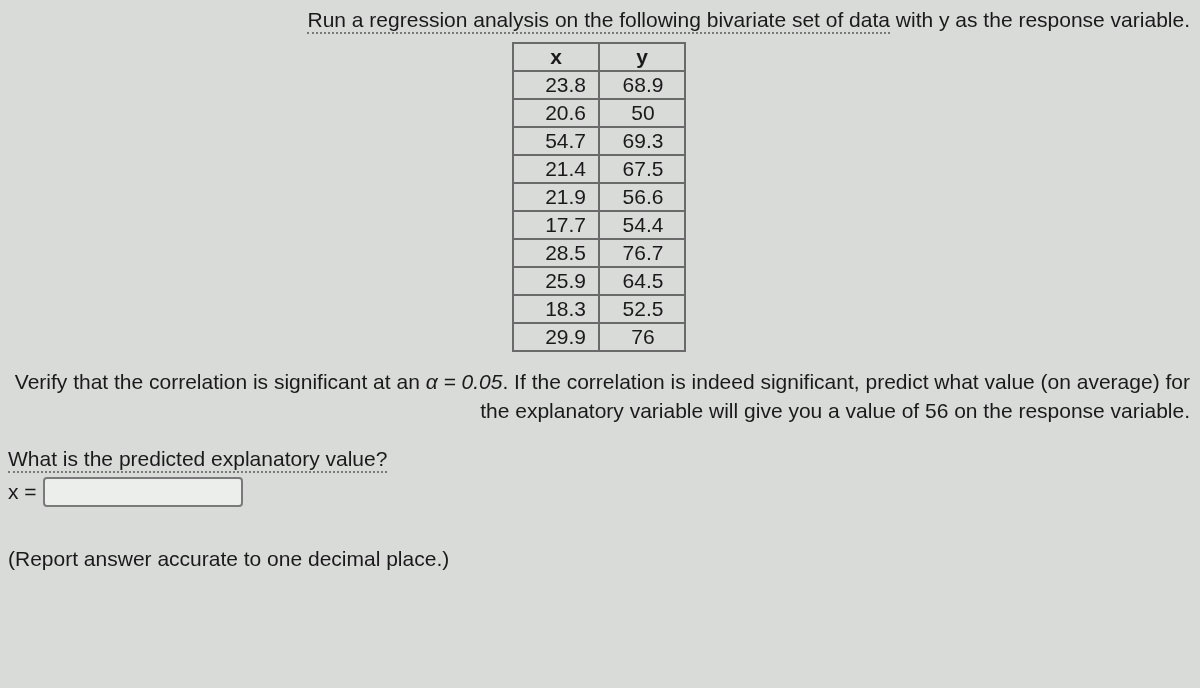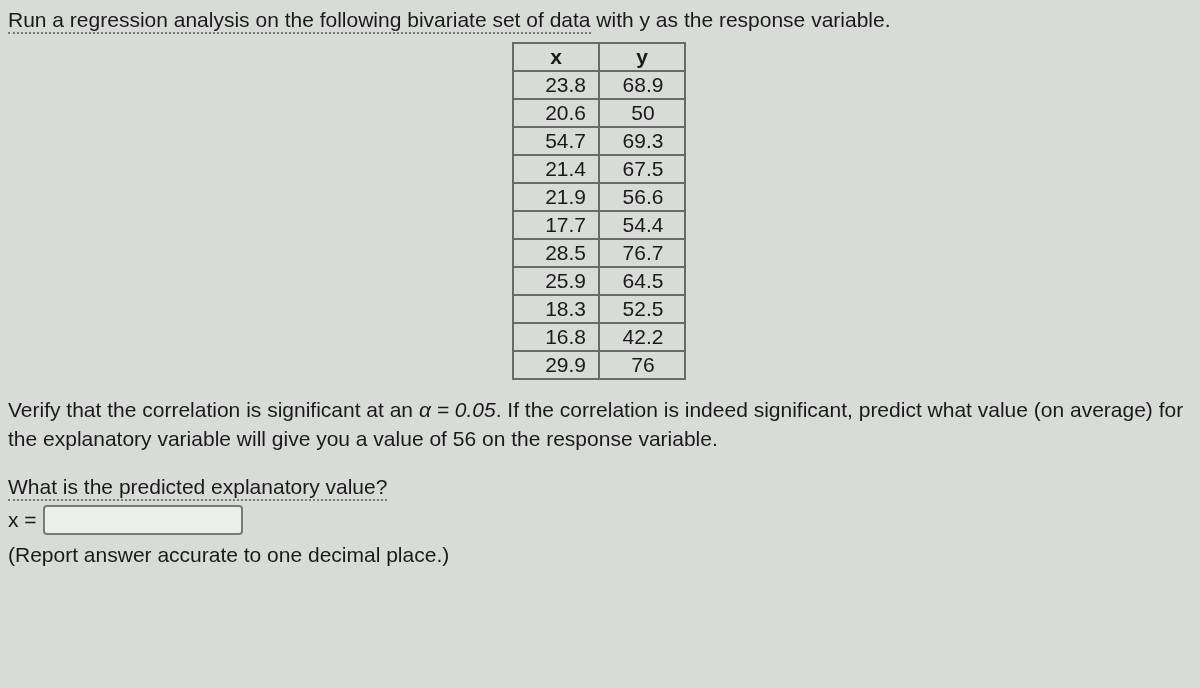--- a/index.html
+++ b/index.html
@@ -14,20 +14,21 @@
     overflow: hidden;
   }
   .page {
     padding: 6px 10px 0 8px;
     box-sizing: border-box;
     width: 100%;
     height: 100%;
   }
   .instr {
     line-height: 1.35;
+    text-align: right;
   }
   .dotted {
     border-bottom: 2px dotted rgba(40,40,40,0.55);
     padding-bottom: 1px;
   }
   .italic {
     font-style: italic;
   }
   .tablewrap {
     display: flex;
@@ -65,21 +66,21 @@
     width: 200px;
     height: 30px;
     border: 2px solid #7a7a7a;
     border-radius: 4px;
     background: #eceeec;
     font-size: 18px;
     padding: 2px 6px;
     box-sizing: border-box;
   }
   .note {
-    margin-top: 8px;
+    margin-top: 40px;
   }
 </style>
 </head>
 <body>
 
 <div class="page">
 
   <div class="instr">
     <span class="dotted">Run a regression analysis on the following bivariate set of data</span><span> with y as the response variable.</span>
   </div>
@@ -123,24 +124,20 @@
           </tr>
           <tr>
             <td class="col-x">25.9</td>
             <td class="col-y">64.5</td>
           </tr>
           <tr>
             <td class="col-x">18.3</td>
             <td class="col-y">52.5</td>
           </tr>
           <tr>
-            <td class="col-x">16.8</td>
-            <td class="col-y">42.2</td>
-          </tr>
-          <tr>
             <td class="col-x">29.9</td>
             <td class="col-y">76</td>
           </tr>
         </tbody>
     </table>
   </div>
 
   <div class="instr" style="margin-top:16px;">
     <span>Verify that the correlation is significant at an </span><span class="italic">α = 0.05</span><span>. If the correlation is indeed significant, predict what value (on average) for the explanatory variable will give you a value of 56 on the response variable.</span>
   </div>

